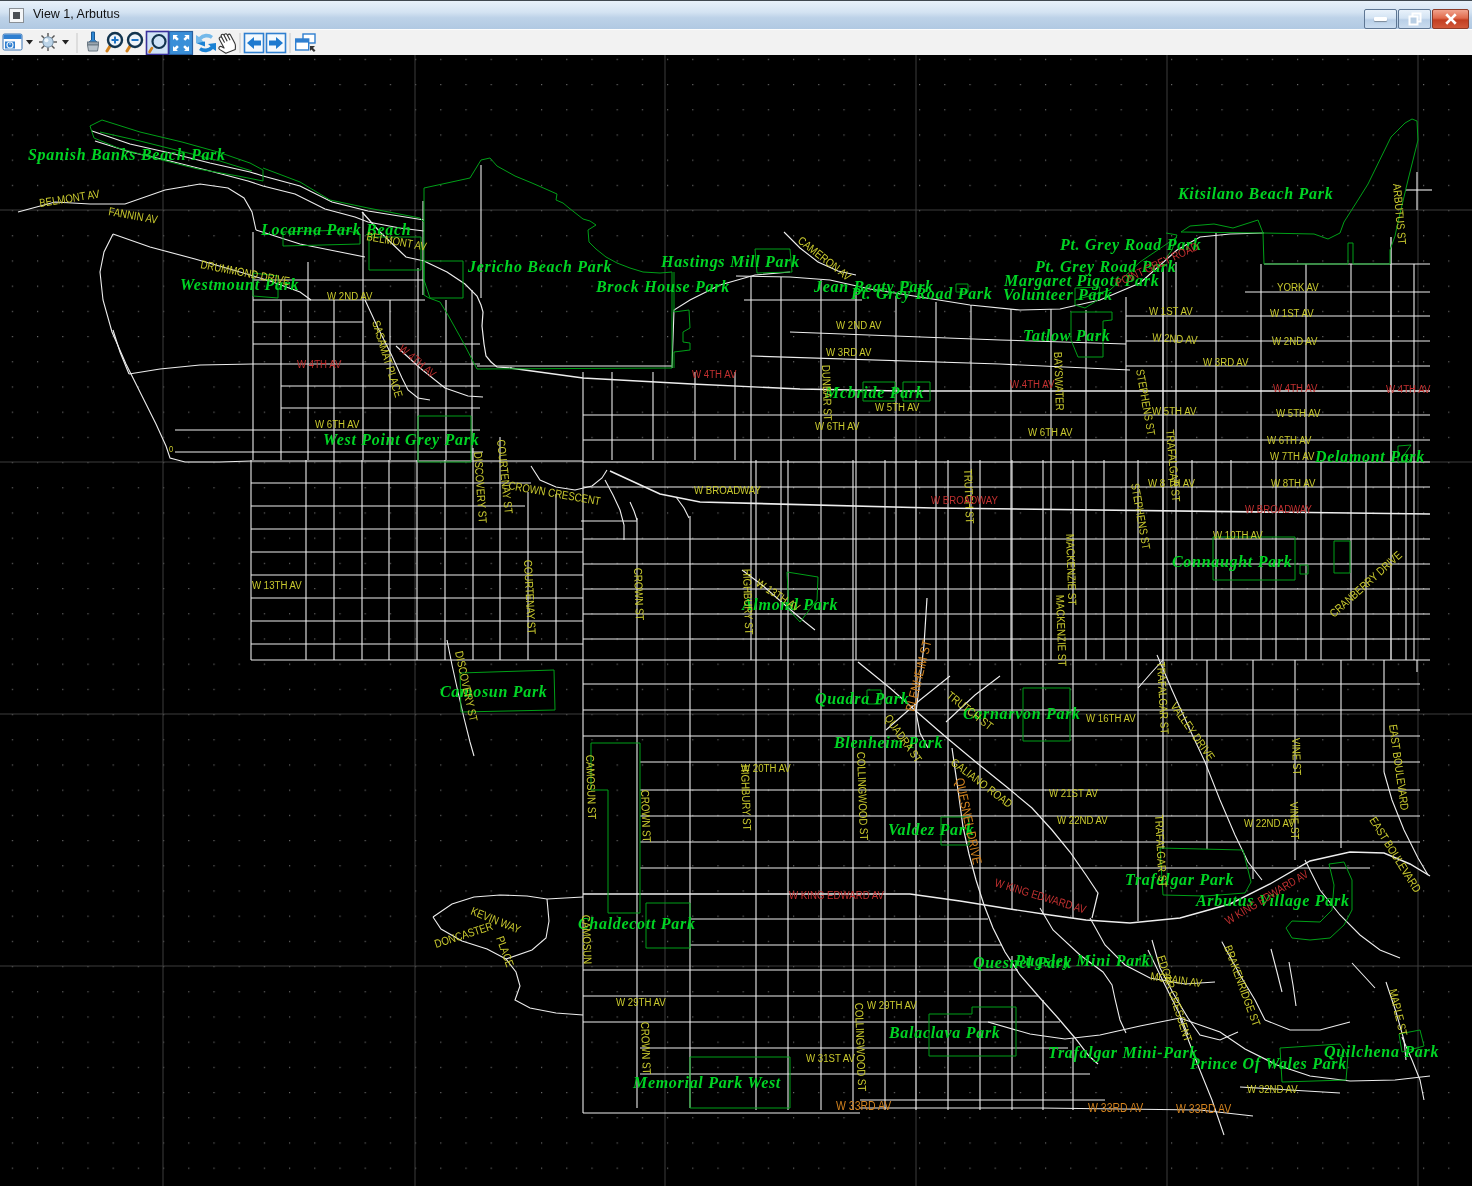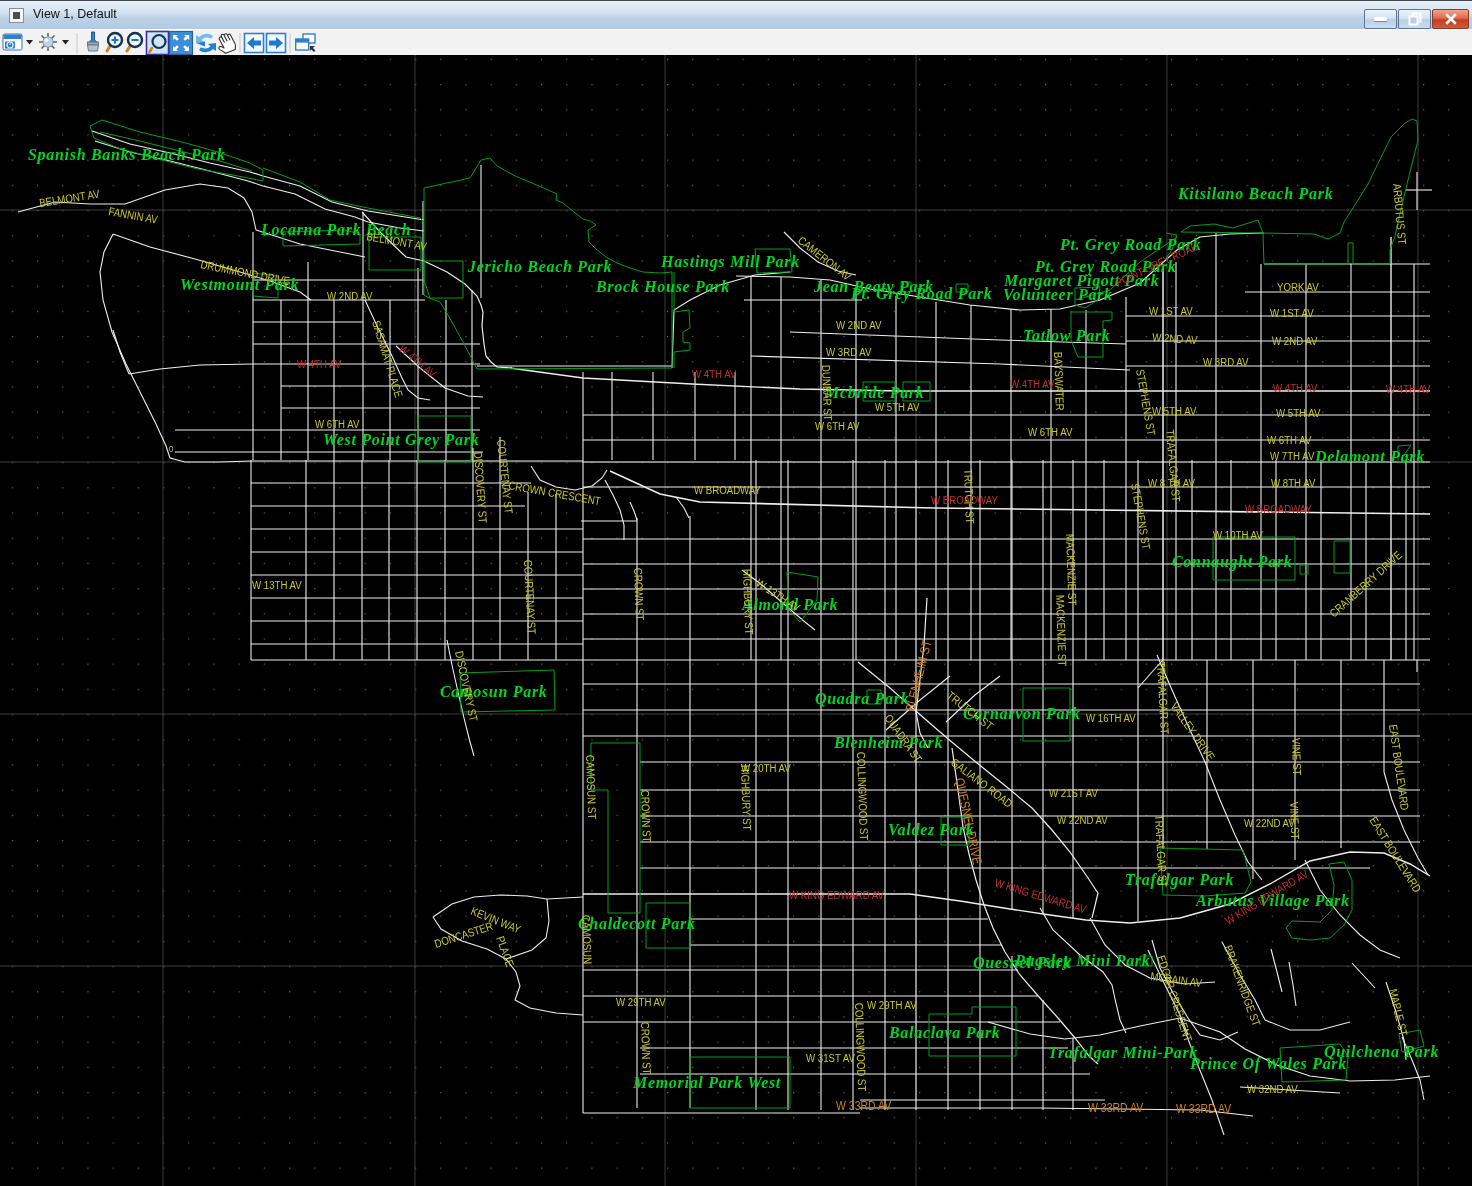--- a/index.html
+++ b/index.html
@@ -9,21 +9,21 @@
 .wbtns{position:absolute;right:3px;top:8px;display:flex}
 .wb{width:33px;height:20px;margin-left:1px;border:1px solid #5e7693;border-radius:2px;display:flex;align-items:center;justify-content:center;background:linear-gradient(#e9f2fb 0%,#d3e3f3 45%,#b9cfe7 55%,#cadcef 100%)}
 .wb.cls{width:37px;background:linear-gradient(#f1a38d 0%,#e06a4c 45%,#c23f22 55%,#d2593a 100%);border-color:#8c3b28}
 .mglyph{width:13px;height:4px;background:#fff;border-radius:1px;box-shadow:0 1px 1px rgba(0,0,0,.35)}
 .tool{height:26px;background:#f2f2f2;border-top:1px solid #fdfdfd}
 </style></head><body>
 <div class="tb">
     <div class="ticon">
       <div class="ticon2"></div>
     </div>
-    <span class="ttext">View 1, Default</span>
+    <span class="ttext">View 1, Arbutus</span>
     <div class="wbtns">
       <div class="wb min">
         <div class="mglyph"></div>
       </div>
       <div class="wb res">
         <svg width="16" height="14" viewBox="0 0 16 14">
           <rect x="5.5" y="1.5" width="8" height="8" fill="none" stroke="#fff" stroke-width="2"></rect>
           <rect x="2.5" y="4.5" width="8" height="8" fill="#b8cee4" stroke="#fff" stroke-width="2"></rect>
           <rect x="5" y="7" width="3" height="3" fill="#b8cee4"></rect>
         </svg>

